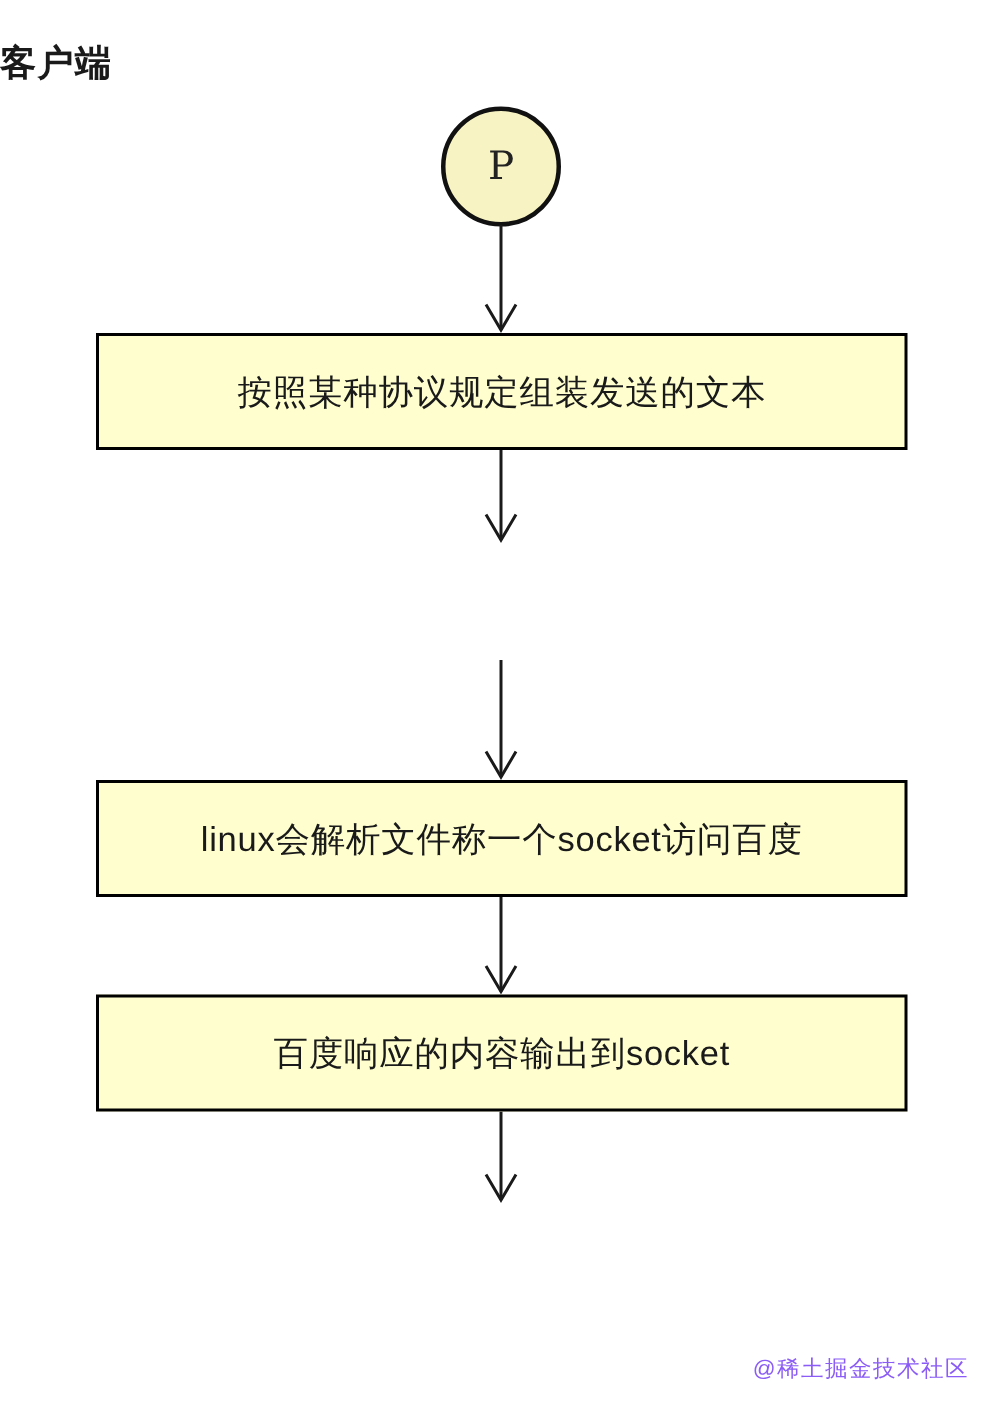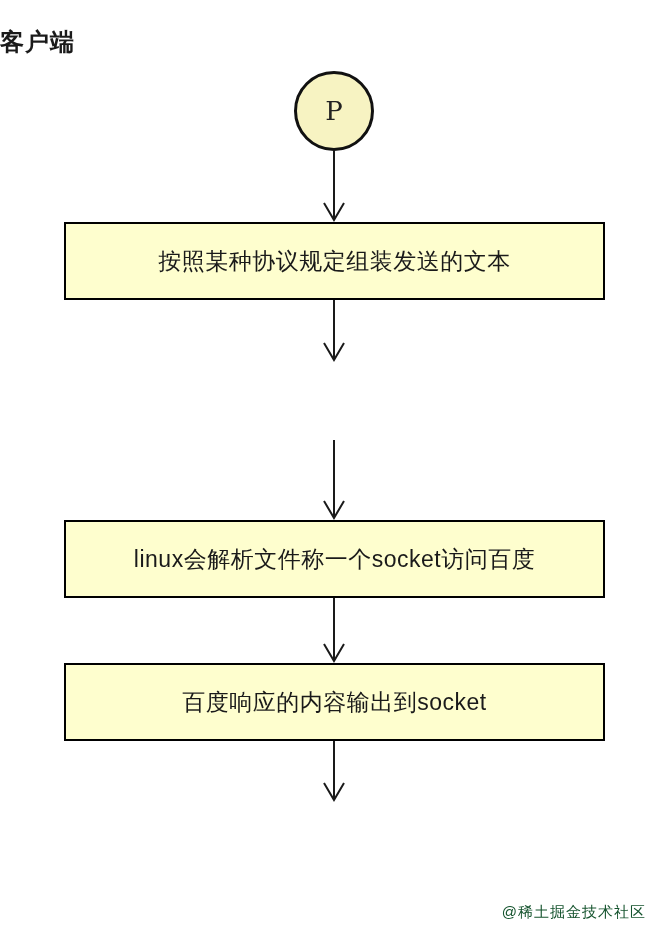--- a/index.html
+++ b/index.html
@@ -68,21 +68,21 @@
     position: absolute;
     left: 320px;
     width: 28px;
     display: block;
   }
   .watermark {
     position: absolute;
     top: 903px;
     right: 22px;
     font-size: 15px;
-    color: #14532d;
+    color: #8b5cf6;
     letter-spacing: 1px;
   }
 </style>
 </head>
 <body>
 
 <div class="canvas">
 
   <div class="diagram-title">客户端</div>
 

